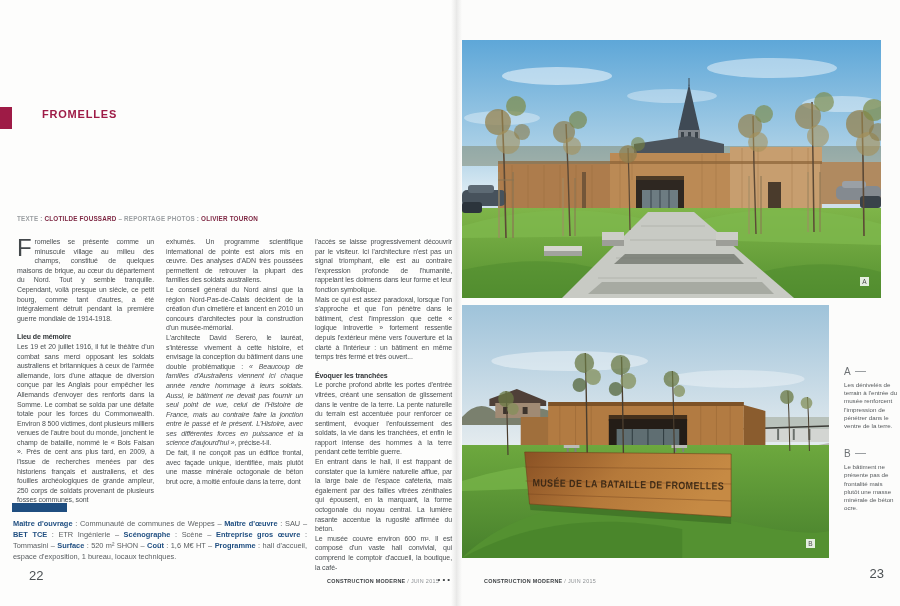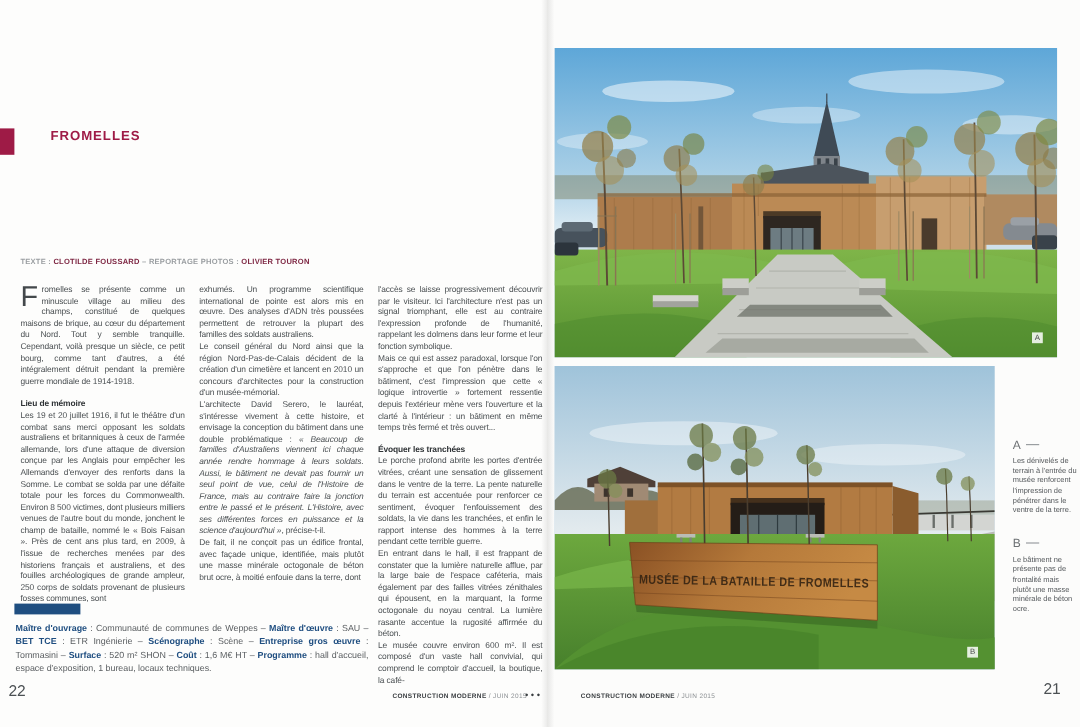--- a/index.html
+++ b/index.html
@@ -35,21 +35,21 @@
   .subhead{font-weight:bold;color:#2f3336;margin-top:9px !important;}
   .it{font-style:italic;}
   .dots{text-align:right;font-size:8px;letter-spacing:2px;color:#3a3e41;margin-top:3px !important;}
 
   .navy-bar{position:absolute;left:12px;top:503px;width:55px;height:9px;background:var(--navy,#1f4e80);}
   .credits{position:absolute;left:13px;top:518px;width:294px;font-size:7.4px;line-height:11px;
     text-align:justify;color:#5a5e61;}
   .credits .cl{font-weight:bold;color:var(--navy,#1f4e80);margin-top:37px;}
 
   .pagenum{position:absolute;font-size:13px;color:#4b5053;}
-  .pagenum-left{left:7px;top:568px;}
+  .pagenum-left{left:29px;top:568px;}
   .pagenum-right{right:16px;top:566px;}
   .folio{position:absolute;font-size:5.4px;letter-spacing:.3px;color:#8d9194;}
   .folio .strong{font-weight:bold;color:#3a3e41;}
   .folio-left{left:327px;top:578px;}
   .folio-right{left:28px;top:578px;}
 
   
   .photo{position:absolute;overflow:hidden;background:#cfe0ea;}
   .photoA{left:6px;top:40px;width:419px;height:258px;}
   .photoB{left:6px;top:305px;width:367px;height:253px;}
@@ -381,16 +381,16 @@
       <span class="cap-letter">A</span><span class="cap-rule"></span>
       <div class="cap-text">Les dénivelés de terrain à l'entrée du musée renforcent l'impression de pénétrer dans le ventre de la terre.</div>
     </div>
     <div class="cap-block">
       <span class="cap-letter">B</span><span class="cap-rule"></span>
       <div class="cap-text">Le bâtiment ne présente pas de frontalité mais plutôt une masse minérale de béton ocre.</div>
     </div>
   </div>
 
   <div class="folio folio-right"><span class="strong">CONSTRUCTION MODERNE</span><span> / JUIN 2015</span></div>
-  <div class="pagenum pagenum-right">21</div>
+  <div class="pagenum pagenum-right">23</div>
 </div>
 
 <div class="fold"></div>
 
 </body></html>

